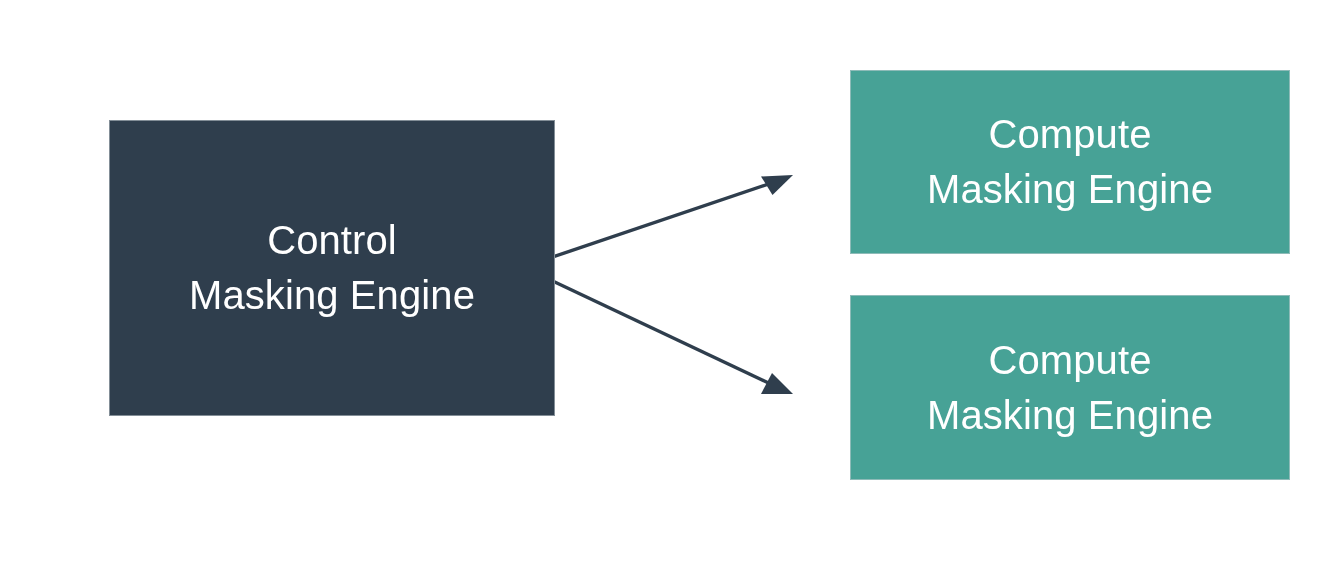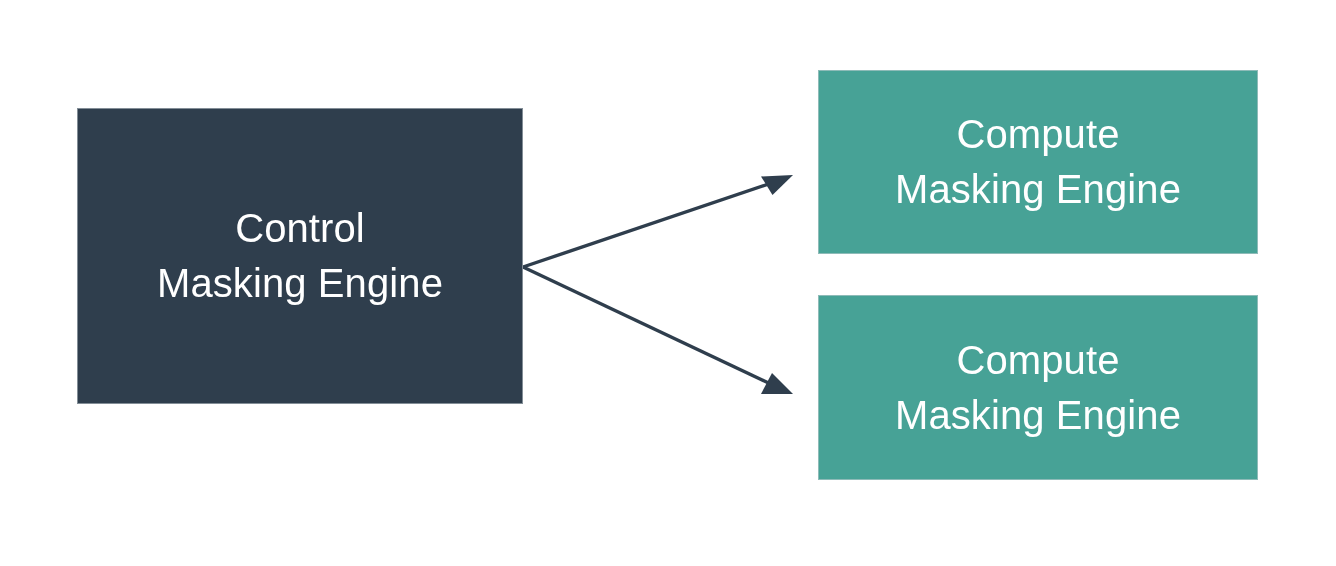--- a/index.html
+++ b/index.html
@@ -20,33 +20,34 @@
     overflow: hidden;
   }
   .node {
     position: absolute;
     display: flex;
     align-items: center;
     justify-content: center;
     text-align: center;
     box-sizing: border-box;
     border: 1px solid rgba(200, 208, 214, 0.55);
+    margin-left: 32px;
   }
   .node-label {
     color: #ffffff;
     font-size: 40px;
     line-height: 55px;
     font-weight: 400;
     letter-spacing: 0.1px;
     white-space: pre-line;
     padding: 0 8px;
   }
   #control-node {
     left: 77px;
-    top: 108px;
+    top: 120px;
     width: 446px;
     height: 296px;
   }
   #compute-node-1 {
     left: 818px;
     top: 70px;
     width: 440px;
     height: 184px;
   }
   #compute-node-2 {

